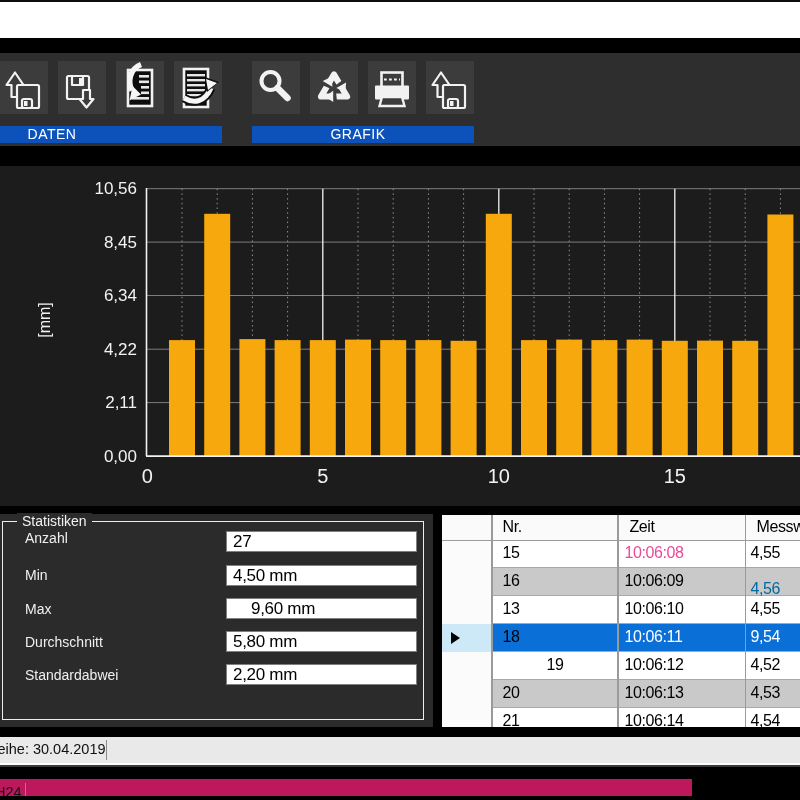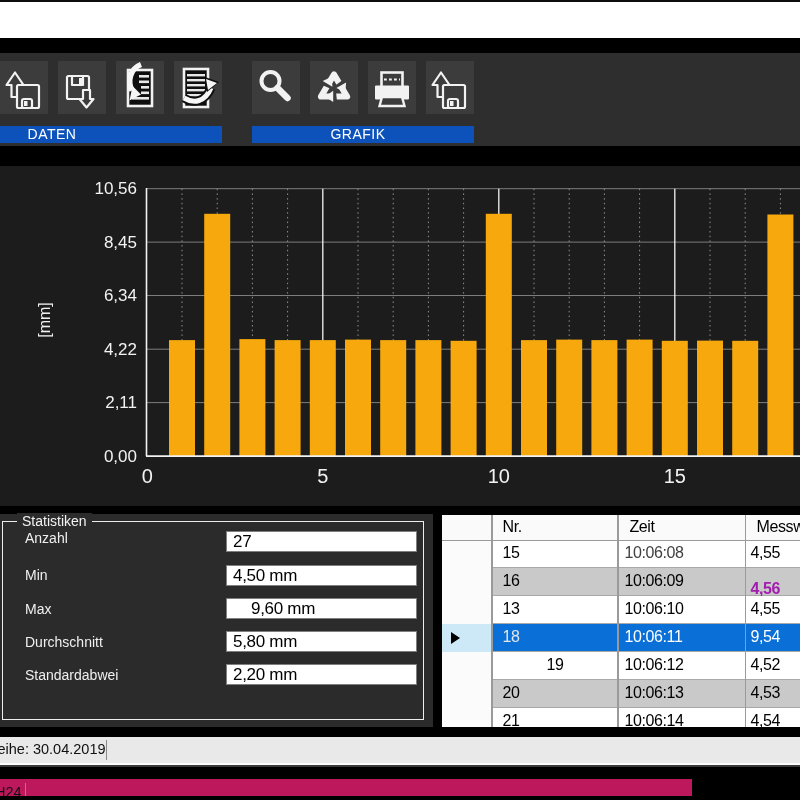--- a/index.html
+++ b/index.html
@@ -214,39 +214,39 @@
   <div class="abs" style="left:433px;top:507px;width:367px;height:230px;background:#000;overflow:hidden;">
     <div class="abs" style="left:8.5px;top:8.4px;width:380px;height:211.6px;overflow:hidden;font-size:16px;color:#000;white-space:nowrap;letter-spacing:-0.4px;">
 
       <div class="abs" style="left:0;top:0;width:380px;height:25px;background:#fafafa;"></div>
       <div class="abs" style="left:61px;top:3px;">Nr.</div>
       <div class="abs" style="left:188px;top:3px;">Zeit</div>
       <div class="abs" style="left:315px;top:3px;">Messwert [mm]</div>
       <div class="abs" style="left:0;top:24.9px;width:380px;height:27.9px;background:#ffffff;border-bottom:1px solid #a8a8a8;">
         <div class="abs" style="left:0;top:0;width:49.7px;height:27.9px;background:#fbfbfb;"></div>
         <div class="abs" style="left:61px;top:4px;color:#000;">15</div>
-        <div class="abs" style="left:183px;top:4px;color:#404040;text-align:center;">10:06:08</div>
+        <div class="abs" style="left:183px;top:4px;color:#ec4899;text-align:center;">10:06:08</div>
         <div class="abs" style="left:309px;top:4px;color:#000;">4,55</div>
       </div>
       <div class="abs" style="left:0;top:52.8px;width:380px;height:27.9px;background:#c9c9c9;border-bottom:1px solid #a8a8a8;">
         <div class="abs" style="left:0;top:0;width:49.7px;height:27.9px;background:#fbfbfb;"></div>
         <div class="abs" style="left:61px;top:4px;color:#000;">16</div>
         <div class="abs" style="left:183px;top:4px;color:#000;">10:06:09</div>
-        <div class="abs" style="left:309px;top:12px;color:#a21caf;font-weight:bold;">4,56</div>
+        <div class="abs" style="left:309px;top:12px;color:#0369a1;">4,56</div>
       </div>
       <div class="abs" style="left:0;top:80.7px;width:380px;height:27.9px;background:#ffffff;border-bottom:1px solid #a8a8a8;">
         <div class="abs" style="left:0;top:0;width:49.7px;height:27.9px;background:#fbfbfb;"></div>
         <div class="abs" style="left:61px;top:4px;color:#000;">13</div>
         <div class="abs" style="left:183px;top:4px;color:#000;">10:06:10</div>
         <div class="abs" style="left:309px;top:4px;color:#000;">4,55</div>
       </div>
       <div class="abs" style="left:0;top:108.6px;width:380px;height:27.9px;background:#0a70d8;border-bottom:1px solid #a8a8a8;">
         <div class="abs" style="left:0;top:0;width:49.7px;height:27.9px;background:#cde8f6;"></div>
         <div class="abs" style="left:9px;top:8px;width:0;height:0;border-left:9px solid #000;border-top:6px solid transparent;border-bottom:6px solid transparent;"></div>
-        <div class="abs" style="left:61px;top:4px;color:#e5e5e5;">18</div>
+        <div class="abs" style="left:61px;top:4px;color:#000000;">18</div>
         <div class="abs" style="left:183px;top:4px;color:#fff;">10:06:11</div>
         <div class="abs" style="left:309px;top:4px;color:#fff;">9,54</div>
       </div>
       <div class="abs" style="left:0;top:136.5px;width:380px;height:27.9px;background:#ffffff;border-bottom:1px solid #a8a8a8;">
         <div class="abs" style="left:0;top:0;width:49.7px;height:27.9px;background:#fbfbfb;"></div>
         <div class="abs" style="left:61px;top:4px;color:#000;margin-left:44px;">19</div>
         <div class="abs" style="left:183px;top:4px;color:#000;">10:06:12</div>
         <div class="abs" style="left:309px;top:4px;color:#000;">4,52</div>
       </div>
       <div class="abs" style="left:0;top:164.4px;width:380px;height:27.9px;background:#c9c9c9;border-bottom:1px solid #a8a8a8;">

